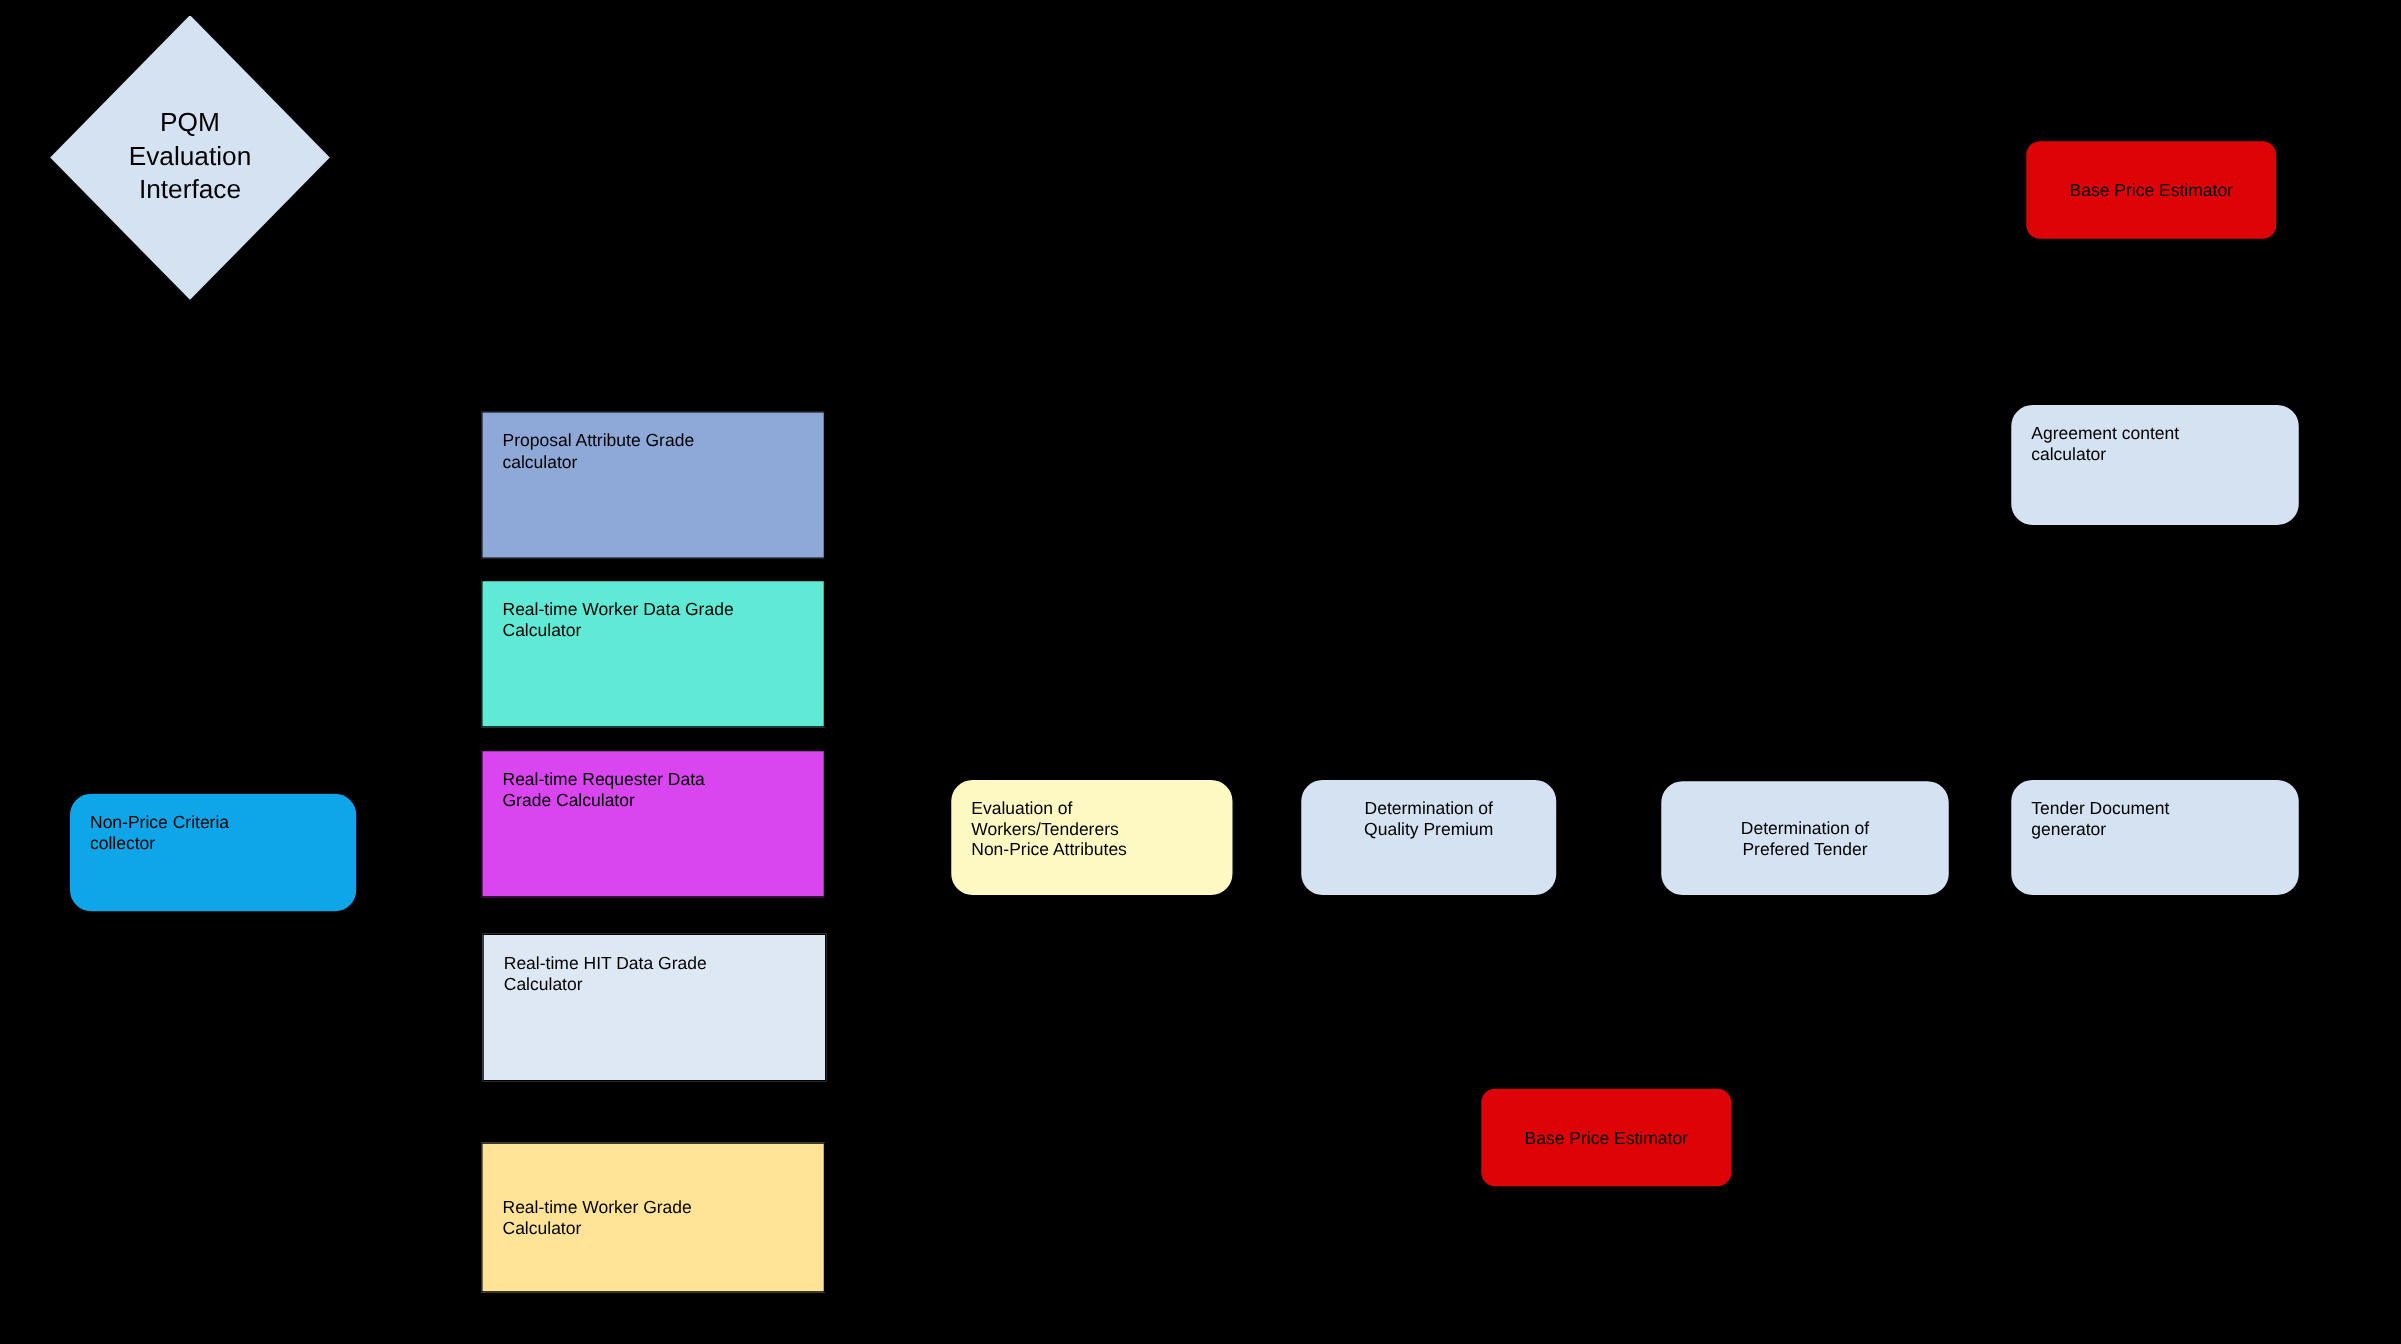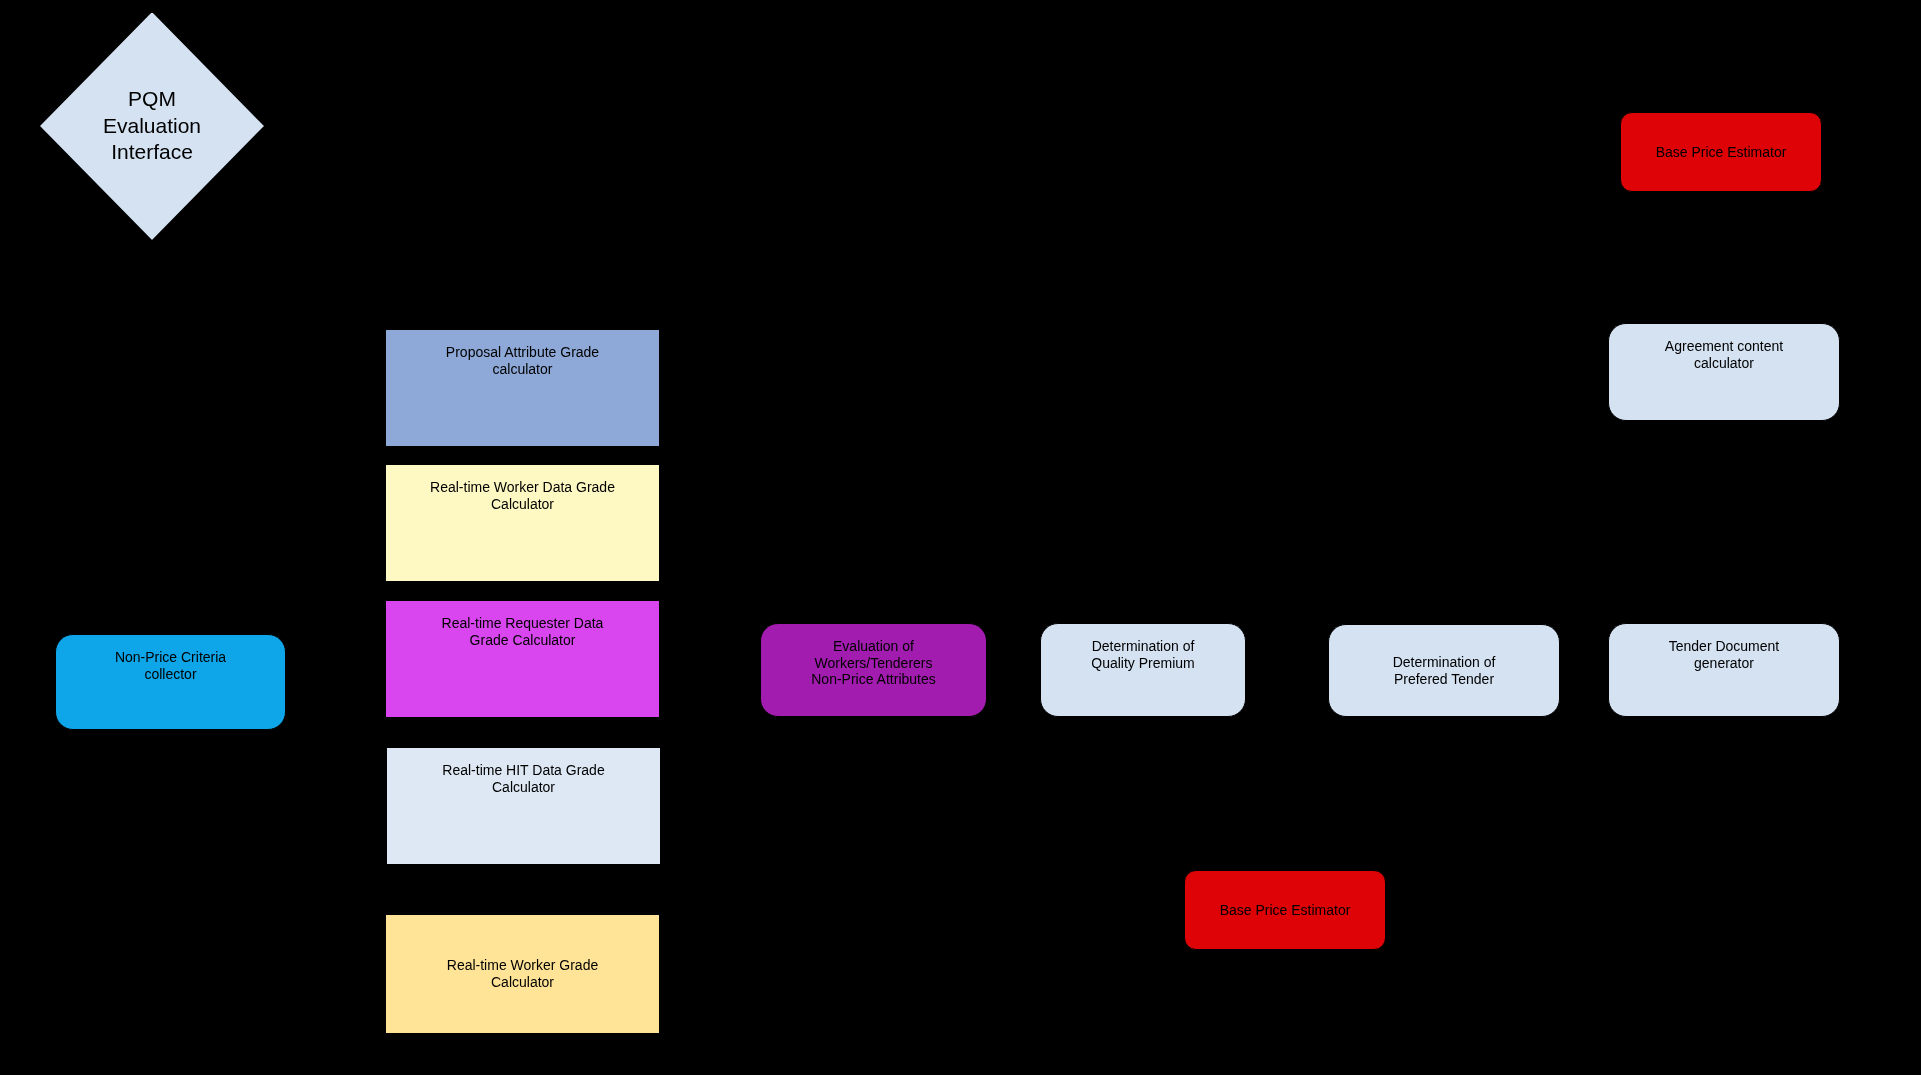--- a/index.html
+++ b/index.html
@@ -39,21 +39,21 @@
     border: 1px solid #000000;
   }
 
   
   .square {
     border-radius: 0;
     border: 1px solid #000000;
   }
 
   
-  .ta-left   { justify-content: flex-start; text-align: center; }
+  .ta-left   { justify-content: flex-start; text-align: left; }
   .ta-center { justify-content: center;     text-align: center; }
   .va-top    { align-items: flex-start; }
   .va-mid    { align-items: center; }
 
   .pad { padding: 14px 16px; }
   .pad-sm { padding: 10px 14px; }
 
   
   .diamond-wrap {
     position: absolute;
@@ -106,21 +106,21 @@
 calculator</span>
   </div>
 
   <div class="arrow-marker" style="left:374px; top:371px; border-top:7px solid transparent; border-bottom:7px solid transparent; border-right:11px solid #000000;"></div>
 
   <div class="node square ta-left va-top pad" style="left:385px; top:317px; width:275px; height:118px; background:#8EA9D8;">
     <span class="label">Proposal Attribute Grade
 calculator</span>
   </div>
 
-  <div class="node square ta-left va-top pad" style="left:385px; top:452px; width:275px; height:118px; background:#fef9c3;">
+  <div class="node square ta-left va-top pad" style="left:385px; top:452px; width:275px; height:118px; background:#5eead4;">
     <span class="label">Real-time Worker Data Grade
 Calculator</span>
   </div>
 
   <div class="node square ta-left va-top pad" style="left:385px; top:588px; width:275px; height:118px; background:#d946ef;">
     <span class="label">Real-time Requester Data
 Grade Calculator</span>
   </div>
 
   <div class="node square ta-left va-top pad" style="left:386px; top:735px; width:275px; height:118px; background:#DEE8F4;">
@@ -131,21 +131,21 @@
   <div class="node square ta-left va-mid pad" style="left:385px; top:902px; width:275px; height:120px; background:#FFE396;">
     <span class="label">Real-time Worker Grade
 Calculator</span>
   </div>
 
   <div class="node rounded ta-left va-top pad" style="left:55px; top:622px; width:231px; height:96px; background:#0ea5e9;">
     <span class="label">Non-Price Criteria
 collector</span>
   </div>
 
-  <div class="node rounded ta-left va-top pad" style="left:760px; top:611px; width:227px; height:94px; background:#a21caf;">
+  <div class="node rounded ta-left va-top pad" style="left:760px; top:611px; width:227px; height:94px; background:#fef9c3;">
     <span class="label">Evaluation of
 Workers/Tenderers
 Non-Price Attributes</span>
   </div>
 
   <div class="node rounded ta-center va-top pad" style="left:1040px; top:611px; width:206px; height:94px; background:#D4E2F2;">
     <span class="label">Determination of
 Quality Premium</span>
   </div>
 

